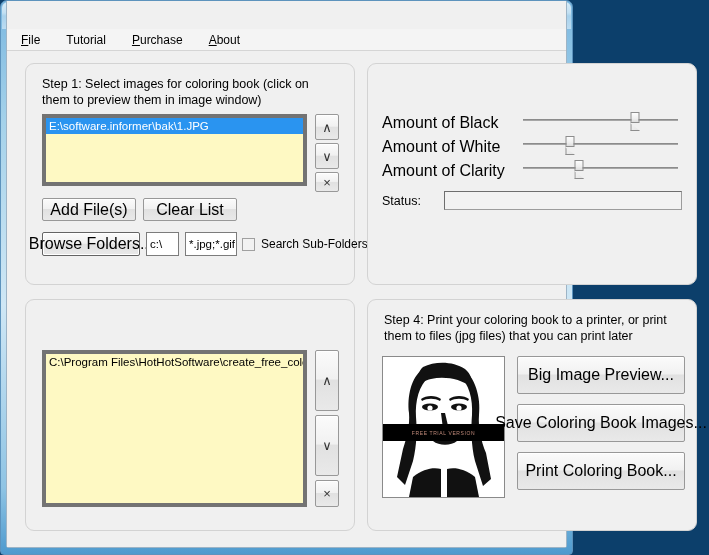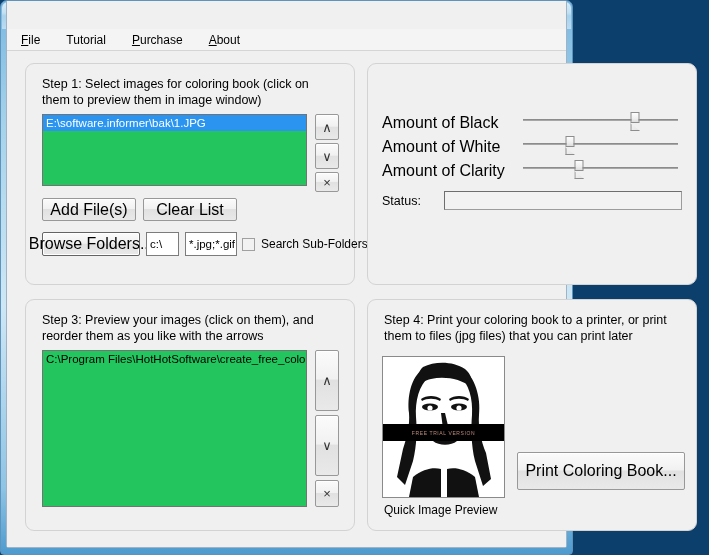--- a/index.html
+++ b/index.html
@@ -121,22 +121,22 @@
 
   #group1 { left: 18px;  top: 12px;  width: 330px; height: 222px; }
   #group2 { left: 360px; top: 12px;  width: 330px; height: 222px; }
   #group3 { left: 18px;  top: 248px; width: 330px; height: 232px; }
   #group4 { left: 360px; top: 248px; width: 330px; height: 232px; }
 
   
   .listbox {
     position: absolute;
     box-sizing: border-box;
-    background: #22c55e;
-    border: 1px solid #737373;
+    background: #fef9c3;
+    border: 4px solid #737373;
     overflow: hidden;
   }
   .listbox .row {
     font-size: 11.5px;
     line-height: 15px;
     padding: 1px 3px 0 3px;
     white-space: nowrap;
     color: #000;
     overflow: hidden;
   }
@@ -360,21 +360,20 @@
           <div class="track"></div>
           <div class="thumb" style="left:36%;"></div>
         </div>
 
         <div id="status-label" style="left:14px; top:130px;">Status:</div>
         <div id="status-field" style="left:76px; top:127px; width:238px; height:19px;"></div>
 
       </div>
 
       <div class="group" id="group3">
-        <div class="group-title">Step 3: Preview your images (click on them), and reorder them as you like with the arrows</div>
 
         <div class="listbox" style="left:16px; top:50px; width:265px; height:157px;">
           <div class="row">C:\Program Files\HotHotSoftware\create_free_coloring_</div>
         </div>
 
         <div class="btn arrow" style="left:289px; top:50px; width:24px; height:61px;">∧</div>
         <div class="btn arrow" style="left:289px; top:115px; width:24px; height:61px;">∨</div>
         <div class="btn arrow" style="left:289px; top:180px; width:24px; height:27px;">×</div>
       </div>
 
@@ -396,20 +395,21 @@
               <circle cx="76" cy="51" r="2.6" fill="#ffffff"></circle>
               <path d="M58 56 L60 72 L66 73 L62 56 Z"></path>
               <path d="M50 84 C56 81, 68 81, 74 84 C68 89, 56 89, 50 84 Z"></path>
               <path d="M30 120 C40 112, 50 110, 58 112 L58 140 L26 140 Z"></path>
               <path d="M92 120 C82 112, 72 110, 64 112 L64 140 L96 140 Z"></path>
             </g>
           </svg>
           <div id="preview-banner">FREE TRIAL VERSION</div>
         </div>
 
-        <div id="preview-caption" style="left:16px; top:203px;">Quick Image Preview</div>
-
+
+        <div class="btn" style="left:149px; top:56px; width:168px; height:38px;">Big Image Preview...</div>
+        <div class="btn" style="left:149px; top:104px; width:168px; height:38px;">Save Coloring Book Images...</div>
         <div class="btn" style="left:149px; top:152px; width:168px; height:38px;">Print Coloring Book...</div>
       </div>
 
     </div>
   </div>
 </div>
 
 </body></html>

